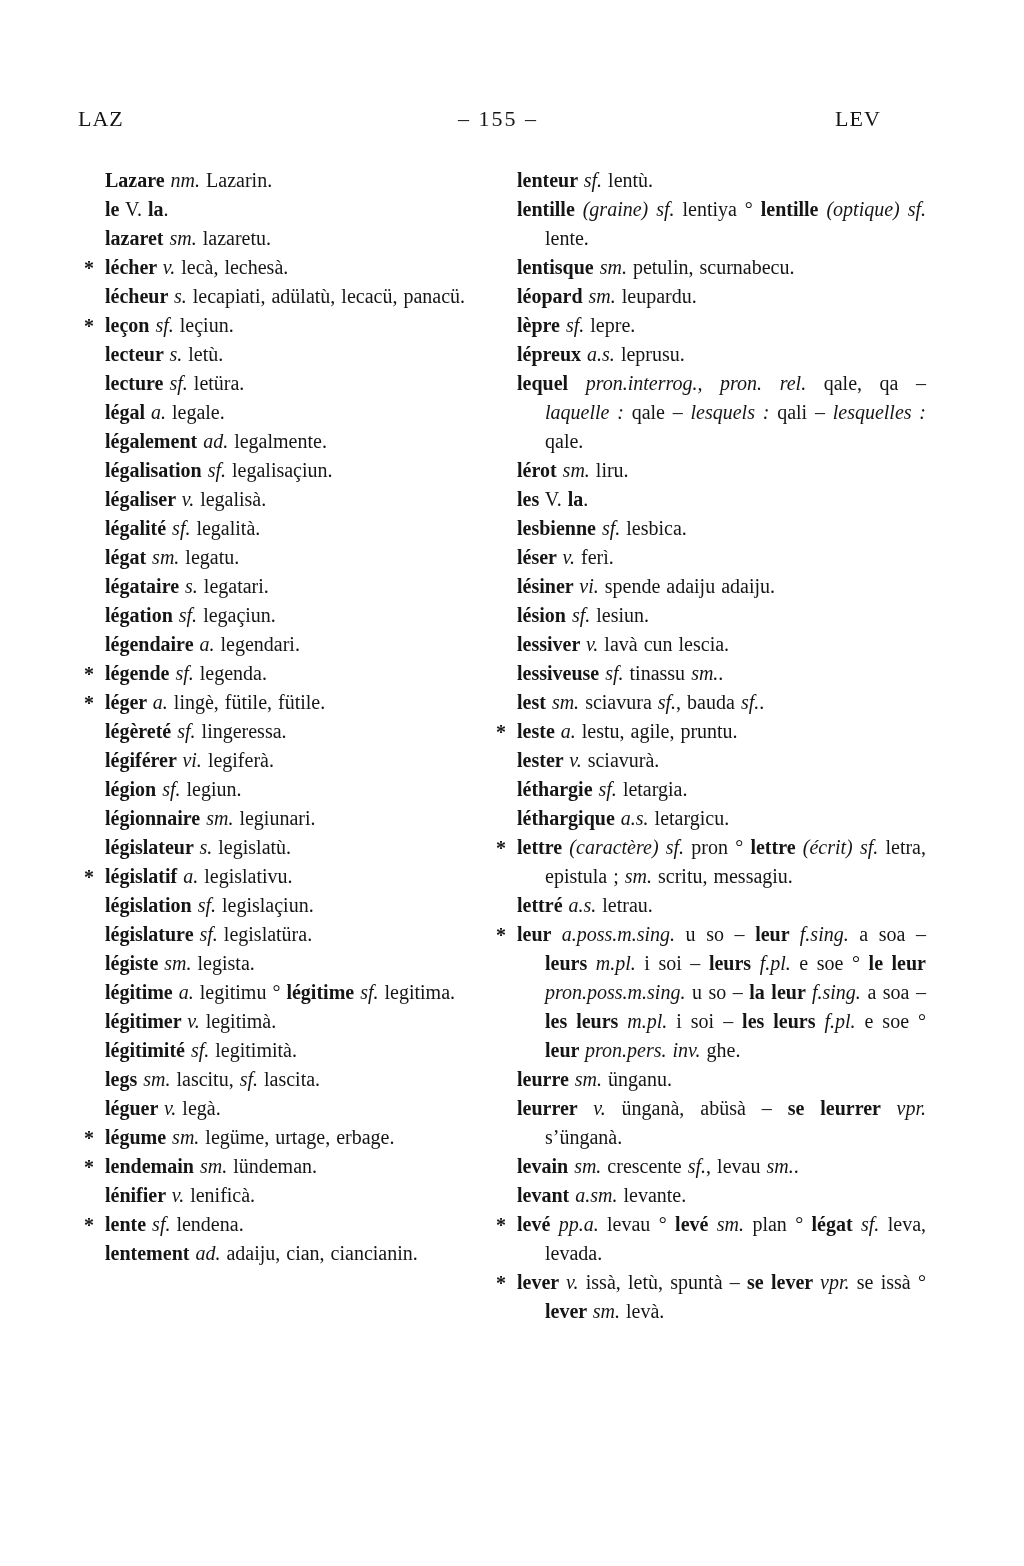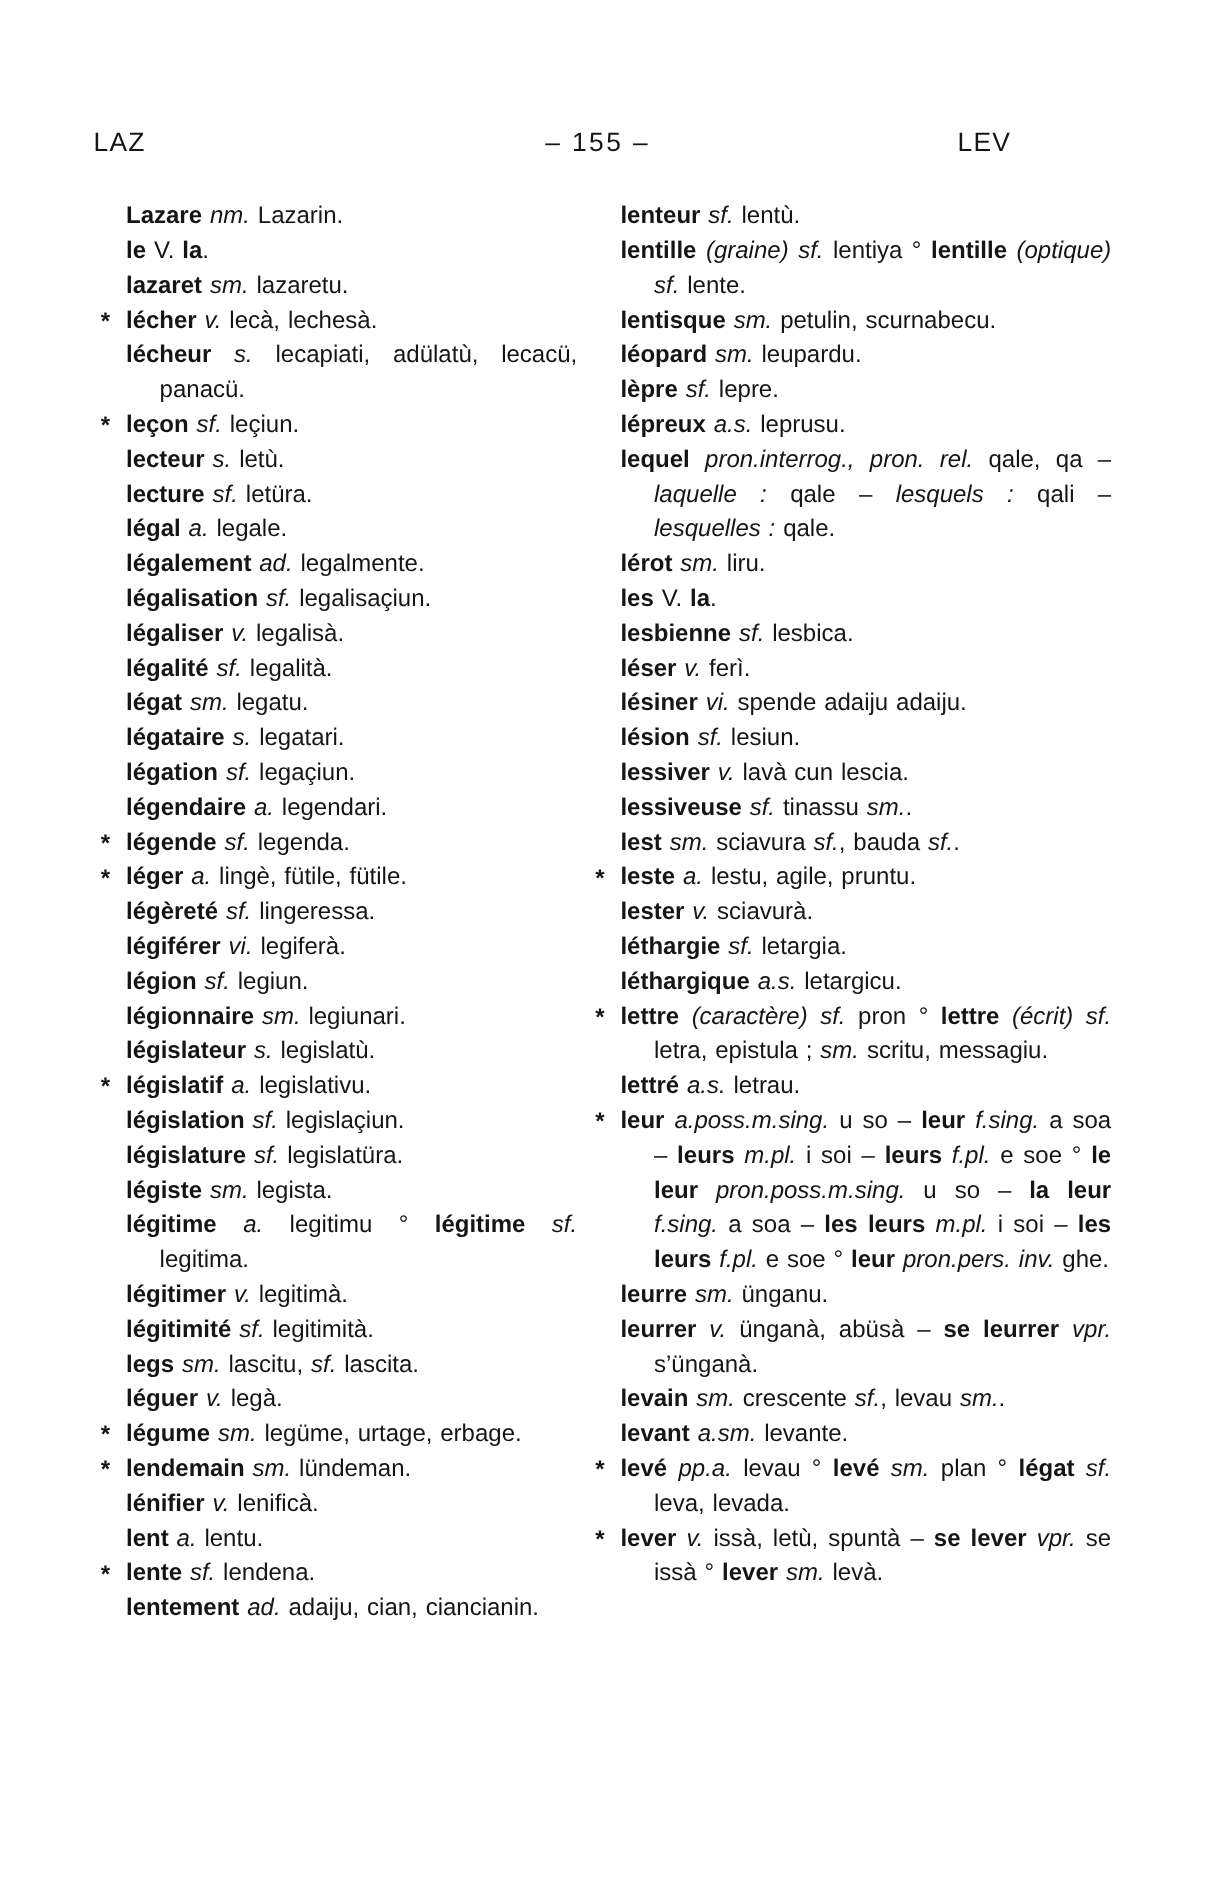--- a/index.html
+++ b/index.html
@@ -6,37 +6,37 @@
     margin: 0;
     padding: 0;
     background: #ffffff;
   }
   .page {
     position: relative;
     width: 1024px;
     height: 1566px;
     background: #ffffff;
     color: #151515;
-    font-family: Liberation Sans, sans-serif;
+    font-family: Liberation Serif, serif;
     overflow: hidden;
   }
   .header {
     position: absolute;
     top: 106px;
     left: 78px;
     width: 840px;
     display: flex;
     justify-content: space-between;
     align-items: baseline;
     font-size: 22px;
     letter-spacing: 1px;
   }
   .header .guide { width: 120px; }
   .header .pageno { text-align: center; flex: 1; letter-spacing: 2px; }
-  .header .right  { text-align: left; }
+  .header .right  { text-align: center; }
 
   .col {
     position: absolute;
     top: 166px;
   }
   .col-left  { left: 105px; width: 376px; }
   .col-right { left: 517px; width: 409px; }
 
   .entry {
     margin: 0;
@@ -99,21 +99,20 @@
       <p class="entry"><span class="seg-b">législature </span><span class="seg-i">sf.</span><span class="seg-n"> legislatüra.</span></p>
       <p class="entry"><span class="seg-b">légiste </span><span class="seg-i">sm.</span><span class="seg-n"> legista.</span></p>
       <p class="entry"><span class="seg-b">légitime </span><span class="seg-i">a.</span><span class="seg-n"> legitimu ° </span><span class="seg-b">légitime </span><span class="seg-i">sf.</span><span class="seg-n"> legitima.</span></p>
       <p class="entry"><span class="seg-b">légitimer </span><span class="seg-i">v.</span><span class="seg-n"> legitimà.</span></p>
       <p class="entry"><span class="seg-b">légitimité </span><span class="seg-i">sf.</span><span class="seg-n"> legitimità.</span></p>
       <p class="entry"><span class="seg-b">legs </span><span class="seg-i">sm.</span><span class="seg-n"> lascitu, </span><span class="seg-i">sf.</span><span class="seg-n"> lascita.</span></p>
       <p class="entry"><span class="seg-b">léguer </span><span class="seg-i">v.</span><span class="seg-n"> legà.</span></p>
       <p class="entry"><span class="star">*</span><span class="seg-b">légume </span><span class="seg-i">sm.</span><span class="seg-n"> legüme, urtage, erbage.</span></p>
       <p class="entry"><span class="star">*</span><span class="seg-b">lendemain </span><span class="seg-i">sm.</span><span class="seg-n"> lündeman.</span></p>
       <p class="entry"><span class="seg-b">lénifier </span><span class="seg-i">v.</span><span class="seg-n"> lenificà.</span></p>
-      <p class="entry"><span class="seg-b">lent </span><span class="seg-i">a.</span><span class="seg-n"> lentu.</span></p>
       <p class="entry"><span class="star">*</span><span class="seg-b">lente </span><span class="seg-i">sf.</span><span class="seg-n"> lendena.</span></p>
       <p class="entry"><span class="seg-b">lentement </span><span class="seg-i">ad.</span><span class="seg-n"> adaiju, cian, ciancianin.</span></p>
     </div>
   <div class="col col-right" id="col-right">
       <p class="entry"><span class="seg-b">lenteur </span><span class="seg-i">sf.</span><span class="seg-n"> lentù.</span></p>
       <p class="entry"><span class="seg-b">lentille </span><span class="seg-i">(graine) sf.</span><span class="seg-n"> lentiya ° </span><span class="seg-b">lentille </span><span class="seg-i">(optique) sf.</span><span class="seg-n"> lente.</span></p>
       <p class="entry"><span class="seg-b">lentisque </span><span class="seg-i">sm.</span><span class="seg-n"> petulin, scurnabecu.</span></p>
       <p class="entry"><span class="seg-b">léopard </span><span class="seg-i">sm.</span><span class="seg-n"> leupardu.</span></p>
       <p class="entry"><span class="seg-b">lèpre </span><span class="seg-i">sf.</span><span class="seg-n"> lepre.</span></p>
       <p class="entry"><span class="seg-b">lépreux </span><span class="seg-i">a.s.</span><span class="seg-n"> leprusu.</span></p>

